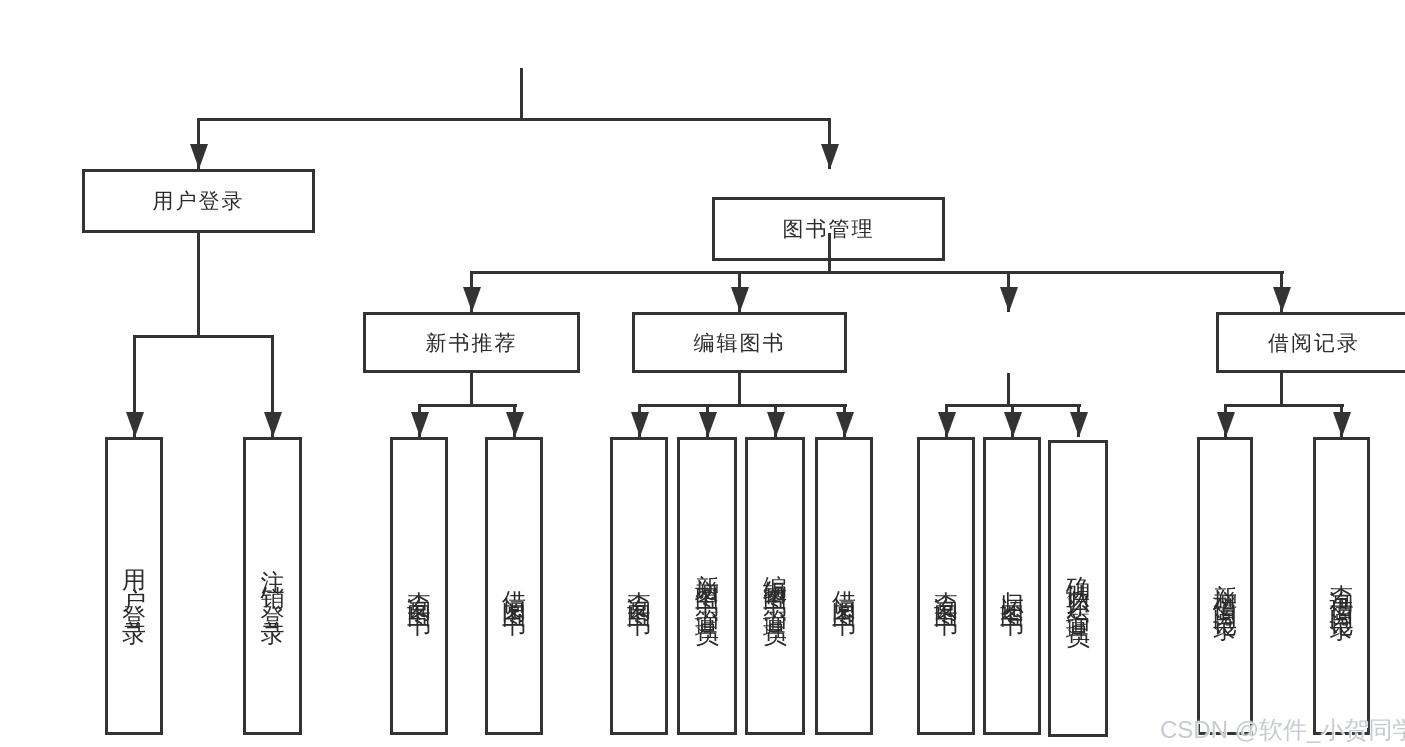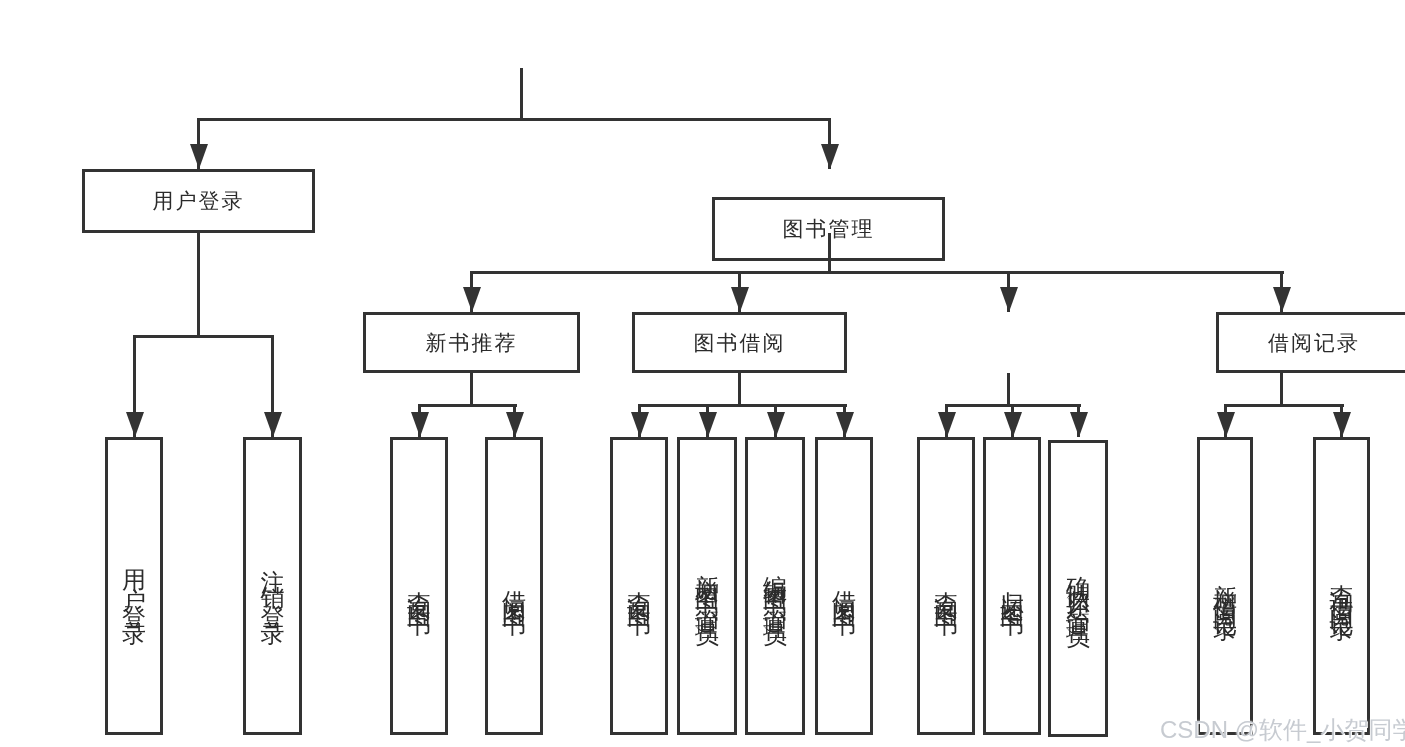--- a/index.html
+++ b/index.html
@@ -86,21 +86,21 @@
   <div class="line hline" style="left:470px; top:271px; width:814px;"></div>
   <div class="varrow" style="left:470px; top:271px; height:41px;"></div>
   <div class="varrow" style="left:738px; top:271px; height:41px;"></div>
   <div class="varrow" style="left:1007px; top:271px; height:41px;"></div>
   <div class="varrow" style="left:1280px; top:271px; height:41px;"></div>
 
   <div class="box hbox" style="left:363px; top:312px; width:217px; height:61px;text-align:right;">
     <span>新书推荐</span>
   </div>
   <div class="box hbox" style="left:632px; top:312px; width:215px; height:61px;">
-    <span>图书借阅</span>
+    <span>编辑图书</span>
   </div>
   <div class="box hbox" style="left:1176px; top:312px; width:196px; height:61px;margin-left:40px;">
     <span>借阅记录</span>
   </div>
 
   <div class="line vline" style="left:470px; top:373px; height:34px;"></div>
   <div class="line hline" style="left:418px; top:404px; width:99px;"></div>
   <div class="varrow" style="left:418px; top:404px; height:33px;"></div>
   <div class="varrow" style="left:513px; top:404px; height:33px;"></div>
 

